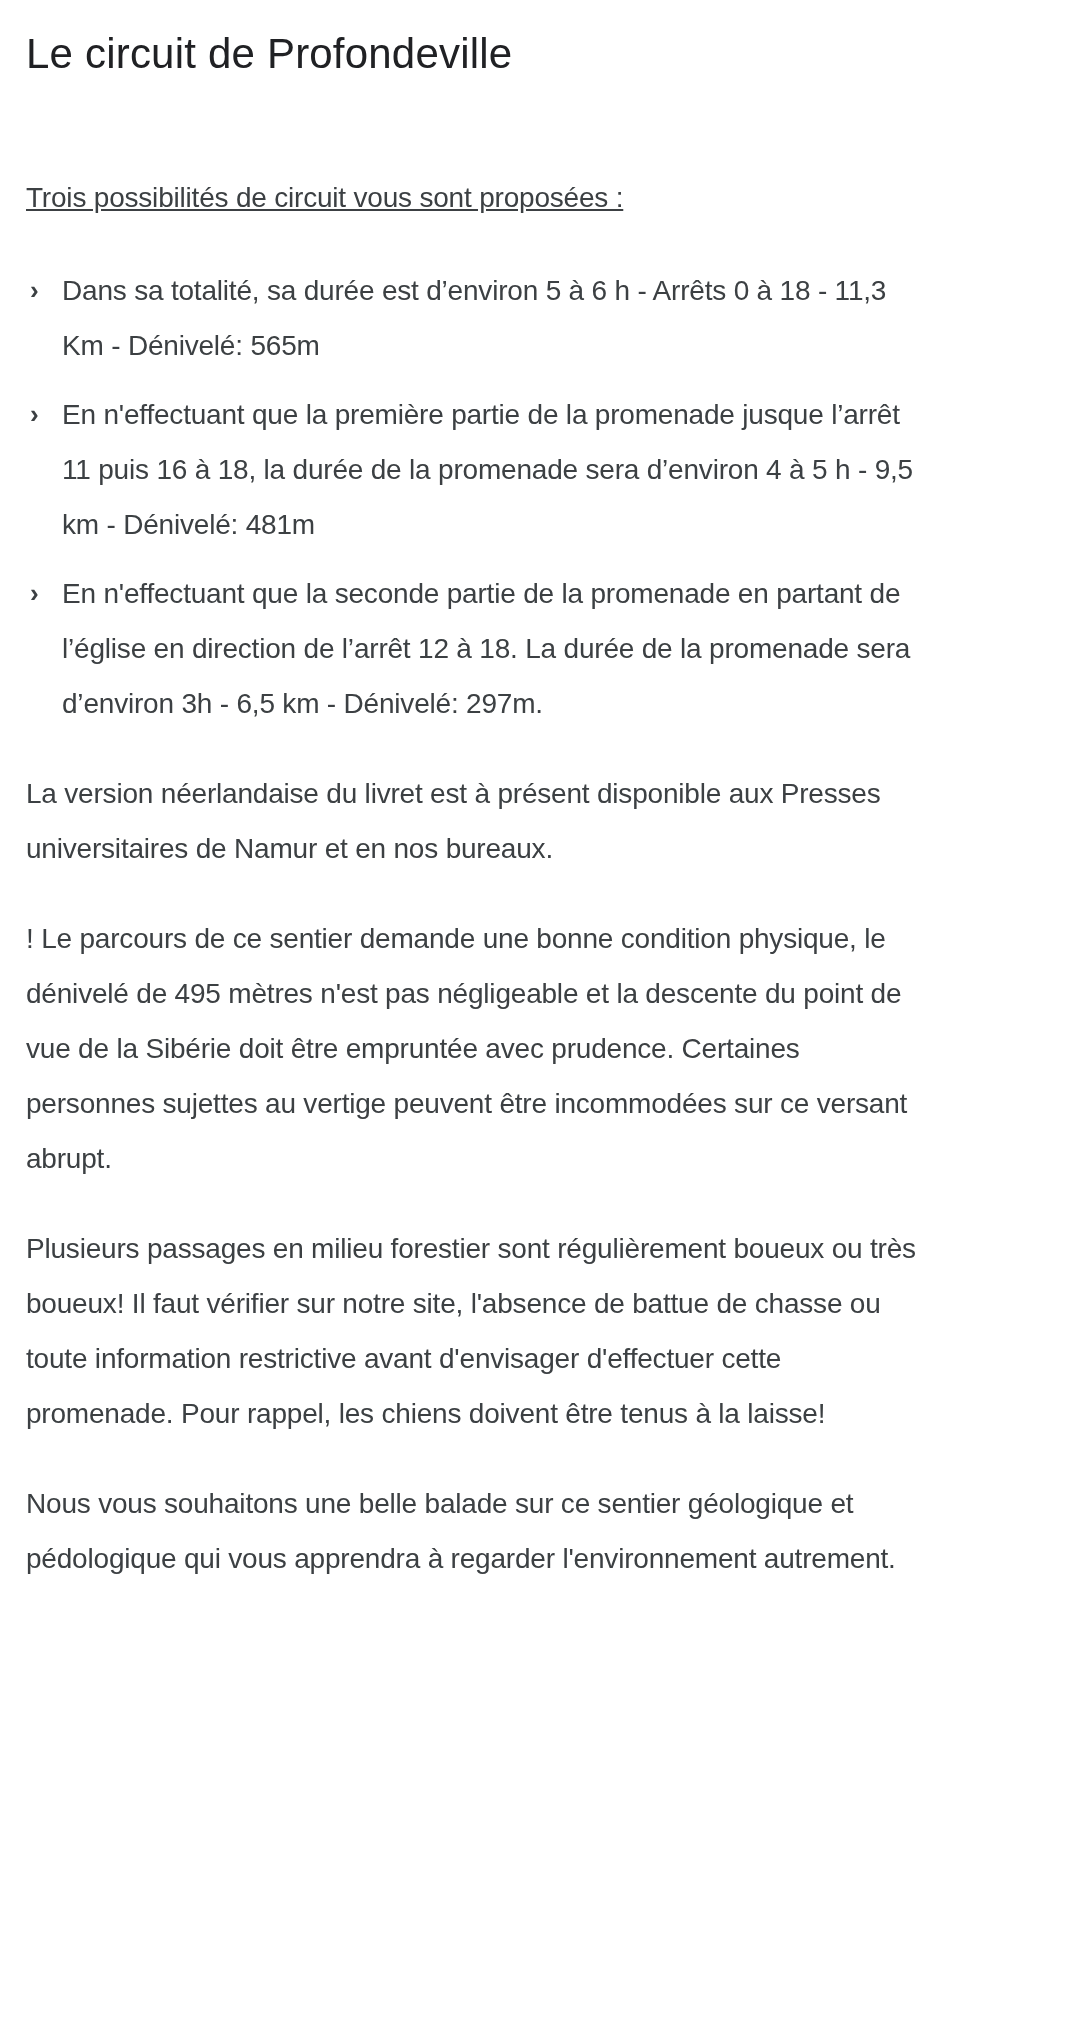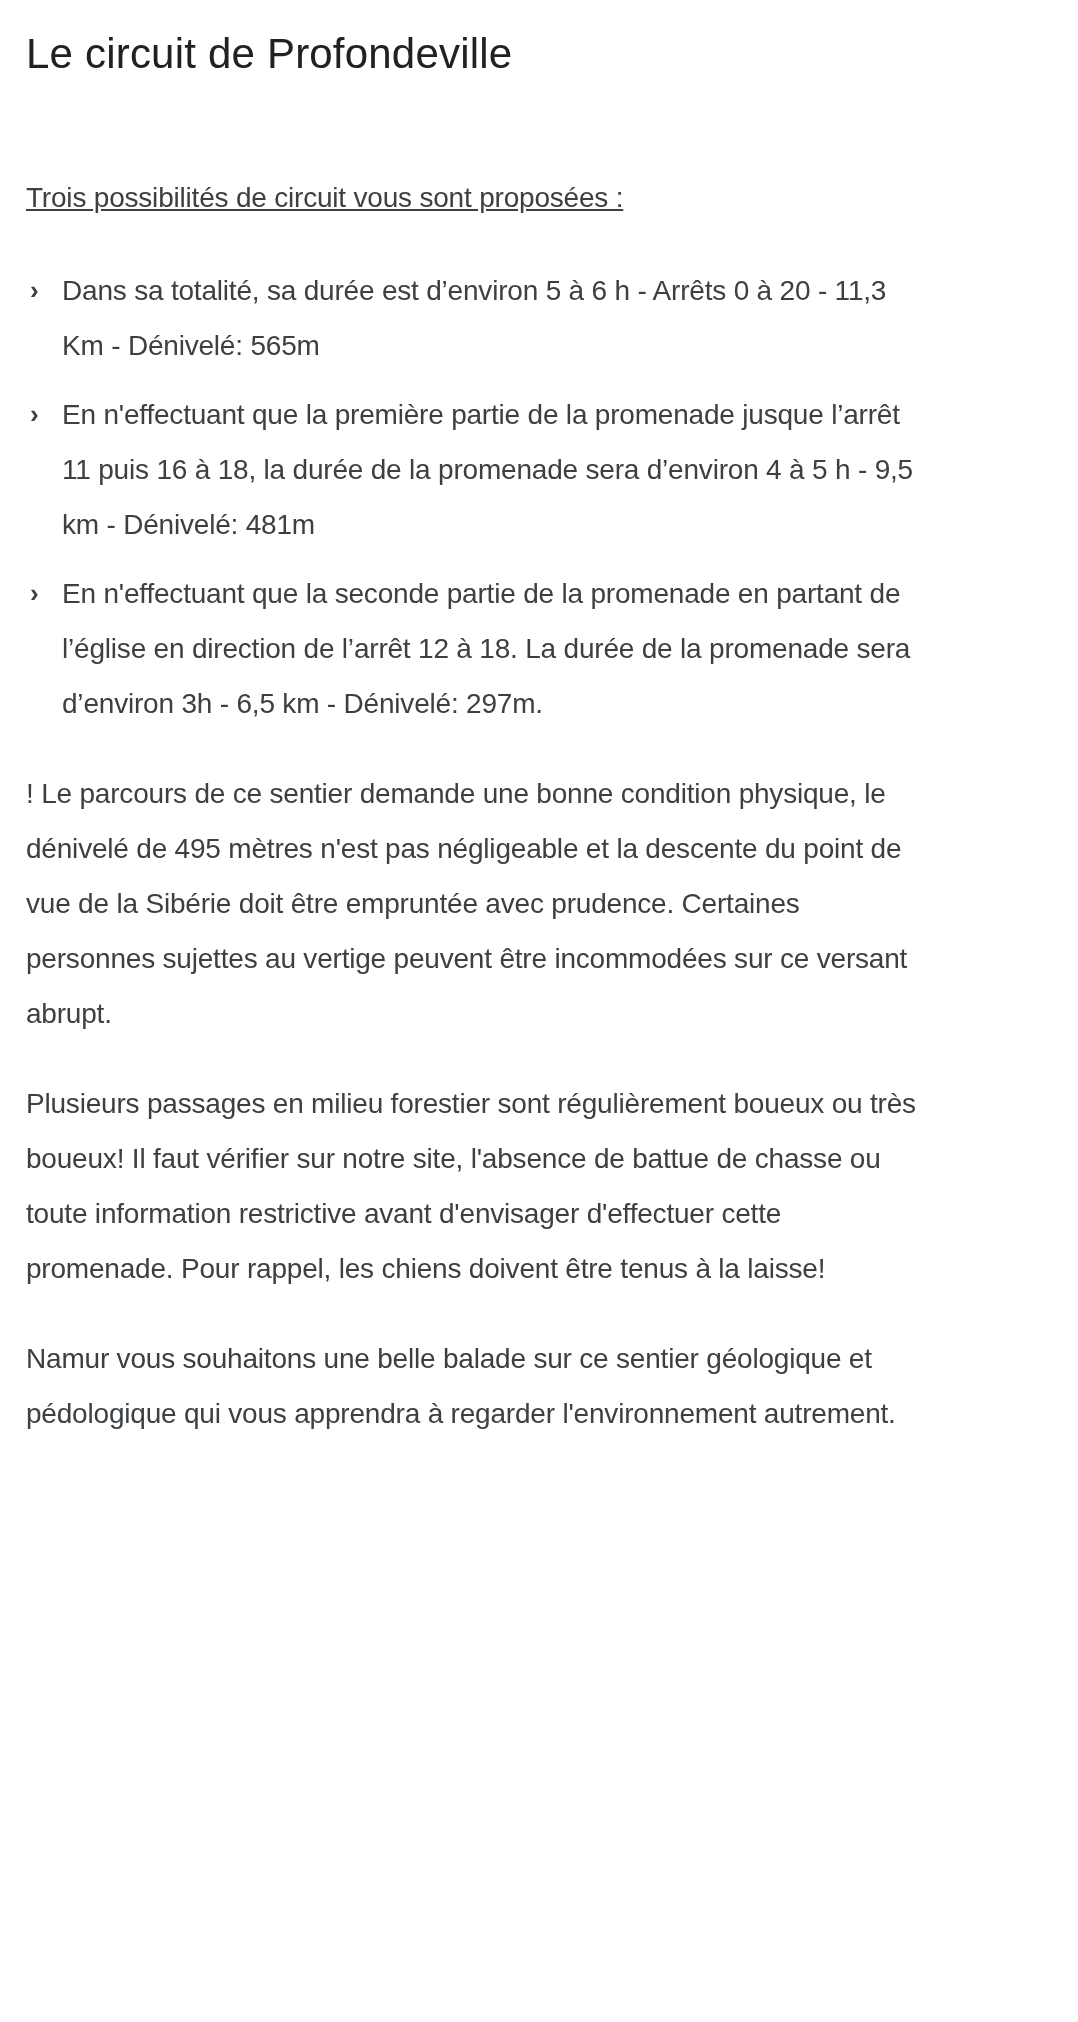--- a/index.html
+++ b/index.html
@@ -69,34 +69,35 @@
 
 <main class="page">
 
   <h1 class="page-title">Le circuit de Profondeville</h1>
 
   <p class="body-text intro-paragraph">Trois possibilités de circuit vous sont proposées :</p>
 
   <ul class="options-list body-text">
     <li>
       <span class="bullet-marker">›</span>
-      <span class="list-item-text">Dans sa totalité, sa durée est d’environ 5 à 6 h - Arrêts 0 à 20 - 11,3 Km - Dénivelé: 565m</span>
+      <span class="list-item-text">Dans sa totalité, sa durée est d’environ 5 à 6 h - Arrêts 0 à 18 - 11,3 Km - Dénivelé: 565m</span>
     </li>
     <li>
       <span class="bullet-marker">›</span>
       <span class="list-item-text">En n'effectuant que la première partie de la promenade jusque l’arrêt 11 puis 16 à 18, la durée de la promenade sera d’environ 4 à 5 h - 9,5 km - Dénivelé: 481m</span>
     </li>
     <li>
       <span class="bullet-marker">›</span>
       <span class="list-item-text">En n'effectuant que la seconde partie de la promenade en partant de l’église en direction de l’arrêt 12 à 18. La durée de la promenade sera d’environ 3h - 6,5 km - Dénivelé: 297m.</span>
     </li>
   </ul>
 
 
 
+  <p class="body-text paragraph">La version néerlandaise du livret est à présent disponible aux Presses universitaires de Namur et en nos bureaux.</p>
 
   <p class="body-text paragraph">! Le parcours de ce sentier demande une bonne condition physique, le dénivelé de 495 mètres n'est pas négligeable et la descente du point de vue de la Sibérie doit être empruntée avec prudence. Certaines personnes sujettes au vertige peuvent être incommodées sur ce versant abrupt.</p>
 
   <p class="body-text paragraph">Plusieurs passages en milieu forestier sont régulièrement boueux ou très boueux! Il faut vérifier sur notre site, l'absence de battue de chasse ou toute information restrictive avant d'envisager d'effectuer cette promenade. Pour rappel, les chiens doivent être tenus à la laisse!</p>
 
-  <p class="body-text paragraph">Namur vous souhaitons une belle balade sur ce sentier géologique et pédologique qui vous apprendra à regarder l'environnement autrement.</p>
+  <p class="body-text paragraph">Nous vous souhaitons une belle balade sur ce sentier géologique et pédologique qui vous apprendra à regarder l'environnement autrement.</p>
 
 </main>
 
 </body></html>

